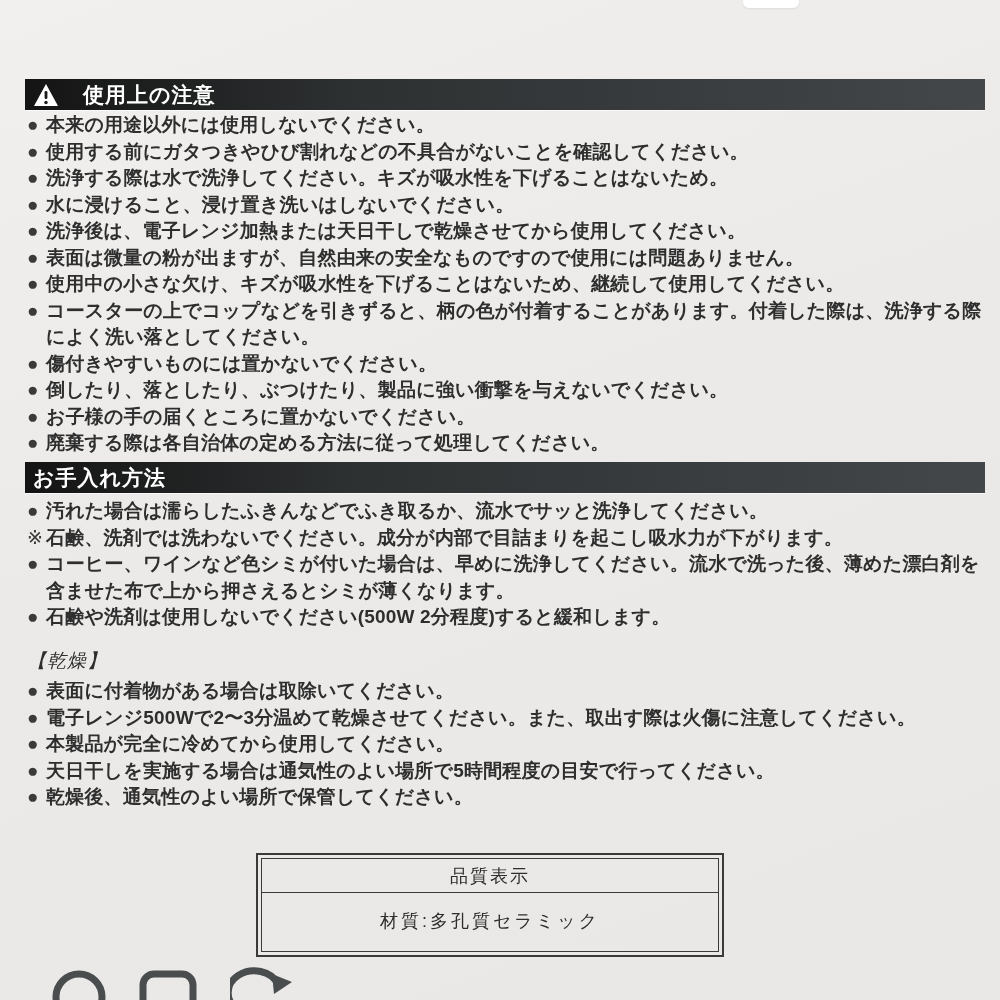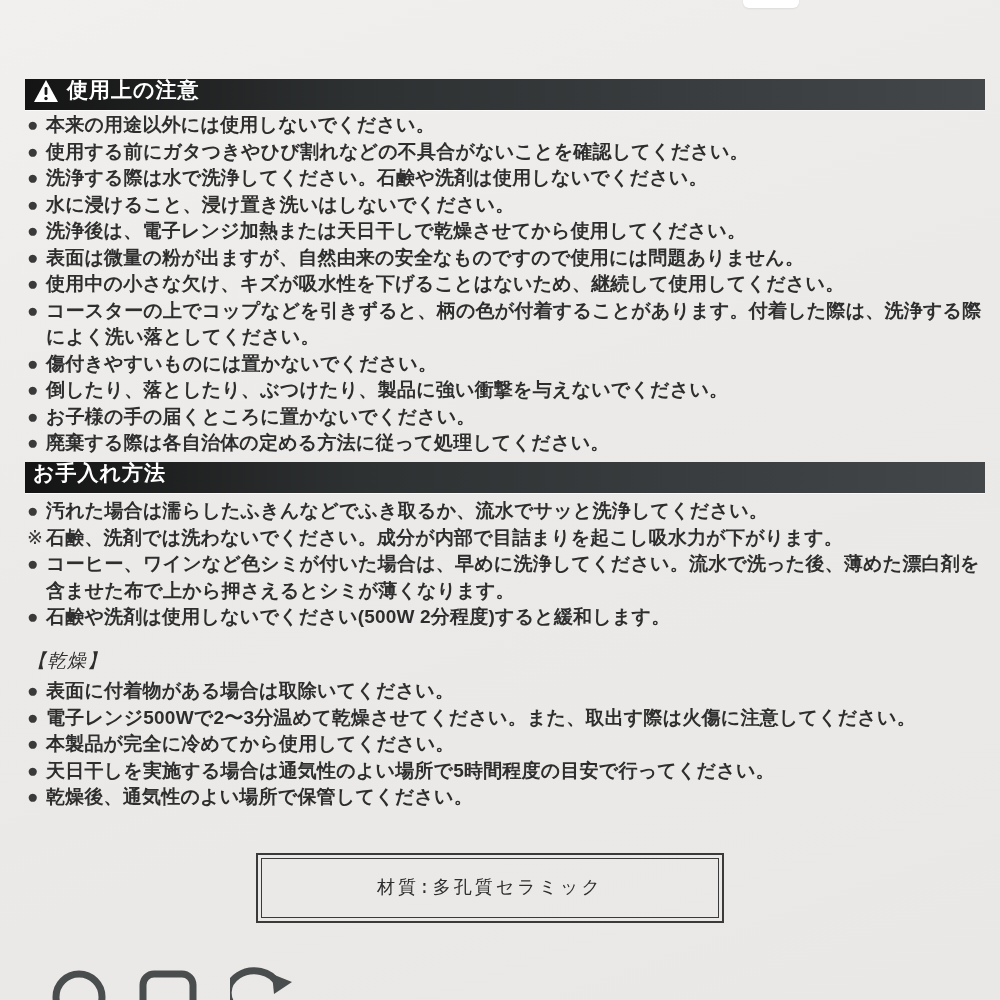--- a/index.html
+++ b/index.html
@@ -10,22 +10,23 @@
     color:#2e2e2e;
   }
   .hang-tab{
     position:absolute;left:743px;top:-6px;width:56px;height:14px;
     background:#ffffff;border-radius:0 0 6px 6px;box-shadow:0 1px 2px rgba(0,0,0,.08);
   }
   
   .bar{
     position:absolute;left:25px;width:960px;height:31px;
     background:linear-gradient(90deg,#141414 0%,#2e3132 35%,#43474a 100%);
-    color:#ffffff;display:flex;align-items:flex-start;
+    color:#ffffff;display:flex;align-items:center;
     box-shadow:0 1px 0 rgba(255,255,255,.7);
+    gap:16px;
   }
   .bar .bar-title{
     font-size:21px;font-weight:bold;letter-spacing:1px;line-height:1;
     padding-left:8px;
   }
   .bar svg{margin-left:8px;}
   
   .blist{position:absolute;left:27px;width:958px;list-style:none;margin:0;padding:0;}
   .blist li{
     display:flex;align-items:flex-start;
@@ -40,21 +41,20 @@
     border:2px solid #3a3a3a;padding:3px;background:transparent;
   }
   .qtable-inner{border:1px solid #3a3a3a;}
   .qtable-header{
     border-bottom:1px solid #3a3a3a;text-align:center;
     font-size:18px;padding:5px 0 4px;letter-spacing:2px;
   }
   .qtable-body{
     text-align:center;font-size:18px;letter-spacing:3px;
     padding:16px 0 18px;
-    font-family:Liberation Mono, monospace;
   }
   
   .footer-icons{
     position:absolute;left:50px;top:966px;display:flex;gap:30px;
   }
   .footer-icons svg{display:block;}
 </style>
 </head>
 <body>
 
@@ -76,21 +76,21 @@
       <span class="txt">本来の用途以外には使用しないでください。</span>
     </li>
 
     <li>
       <span class="marker">●</span>
       <span class="txt">使用する前にガタつきやひび割れなどの不具合がないことを確認してください。</span>
     </li>
 
     <li>
       <span class="marker">●</span>
-      <span class="txt">洗浄する際は水で洗浄してください。石鹸や洗剤は使用しないでください。</span>
+      <span class="txt">洗浄する際は水で洗浄してください。キズが吸水性を下げることはないため。</span>
     </li>
 
     <li>
       <span class="marker">●</span>
       <span class="txt">水に浸けること、浸け置き洗いはしないでください。</span>
     </li>
 
     <li>
       <span class="marker">●</span>
       <span class="txt">洗浄後は、電子レンジ加熱または天日干しで乾燥させてから使用してください。</span>
@@ -184,20 +184,21 @@
     </li>
 
     <li>
       <span class="marker">●</span>
       <span class="txt">乾燥後、通気性のよい場所で保管してください。</span>
     </li>
   </ul>
 
 <div class="qtable">
   <div class="qtable-inner">
+    <div class="qtable-header">品質表示</div>
     <div class="qtable-body">材質:多孔質セラミック</div>
   </div>
 </div>
 
 <div class="footer-icons">
   <svg width="58" height="58" viewBox="0 0 58 58" aria-hidden="true">
     <circle cx="29" cy="31" r="23" fill="none" stroke="#4a4d4e" stroke-width="7"></circle>
     <path d="M18 40 L28 48 M30 48 L40 38" stroke="#4a4d4e" stroke-width="6" fill="none"></path>
   </svg>
   <svg width="62" height="58" viewBox="0 0 62 58" aria-hidden="true">

